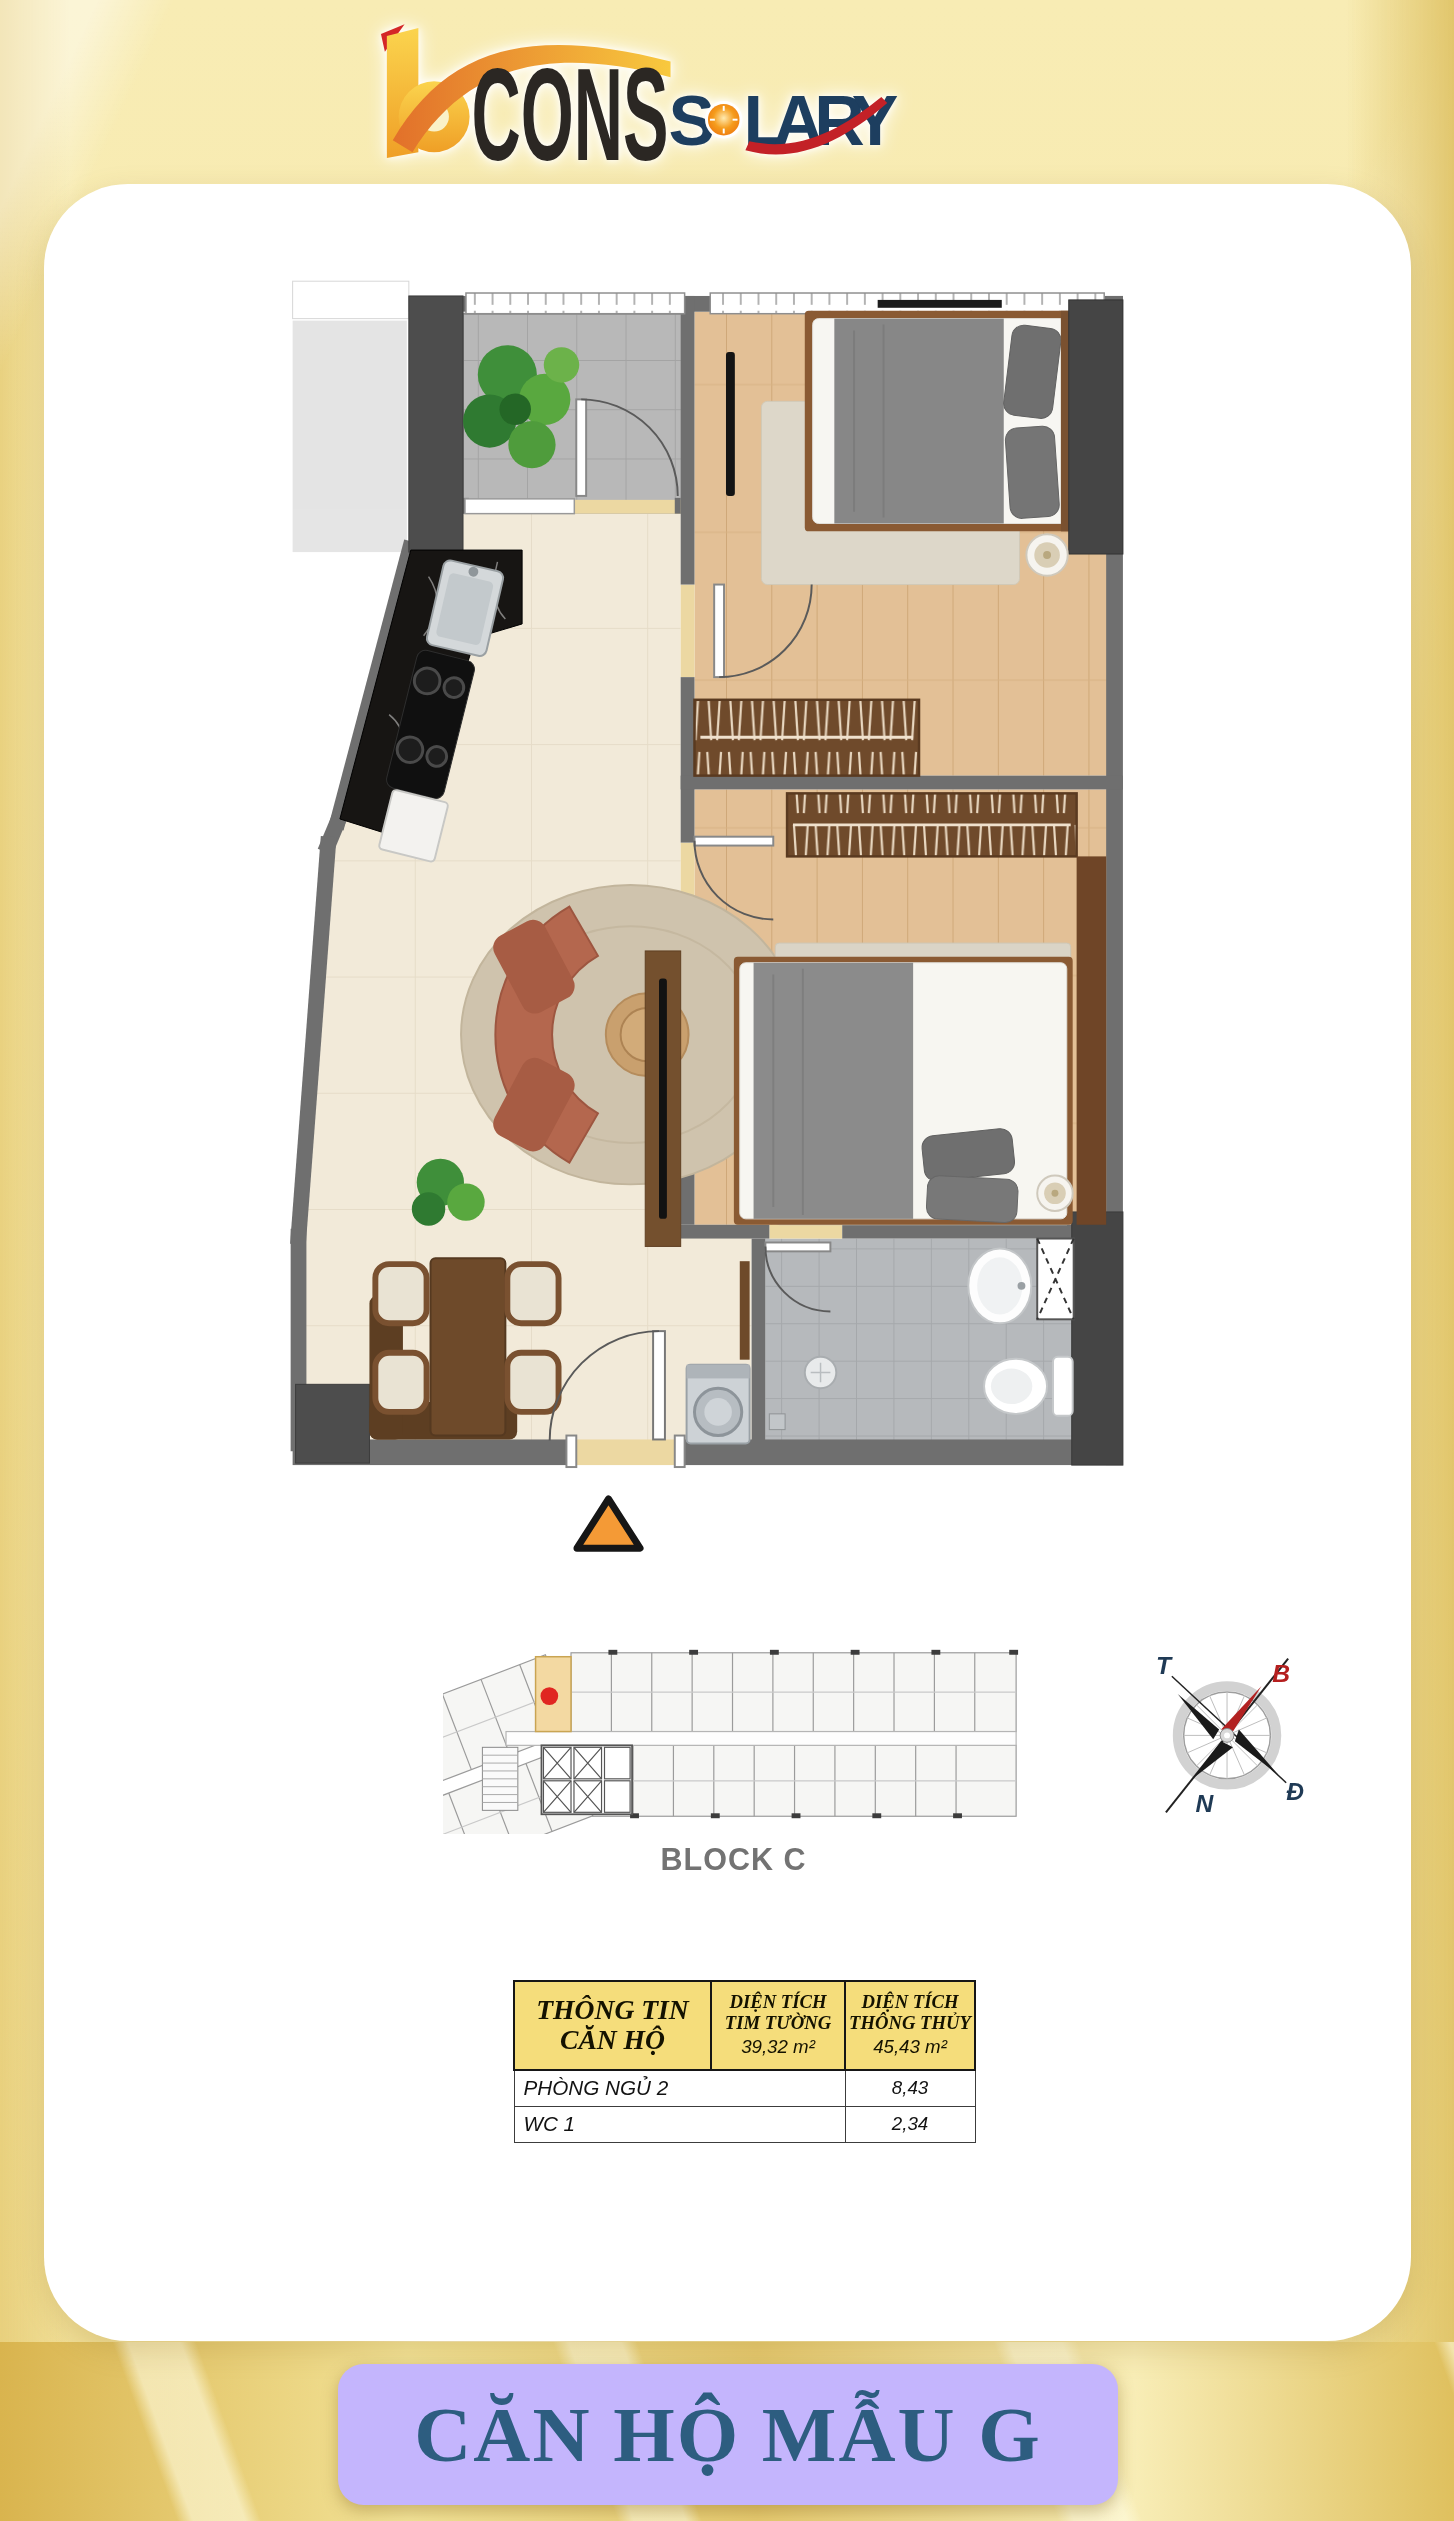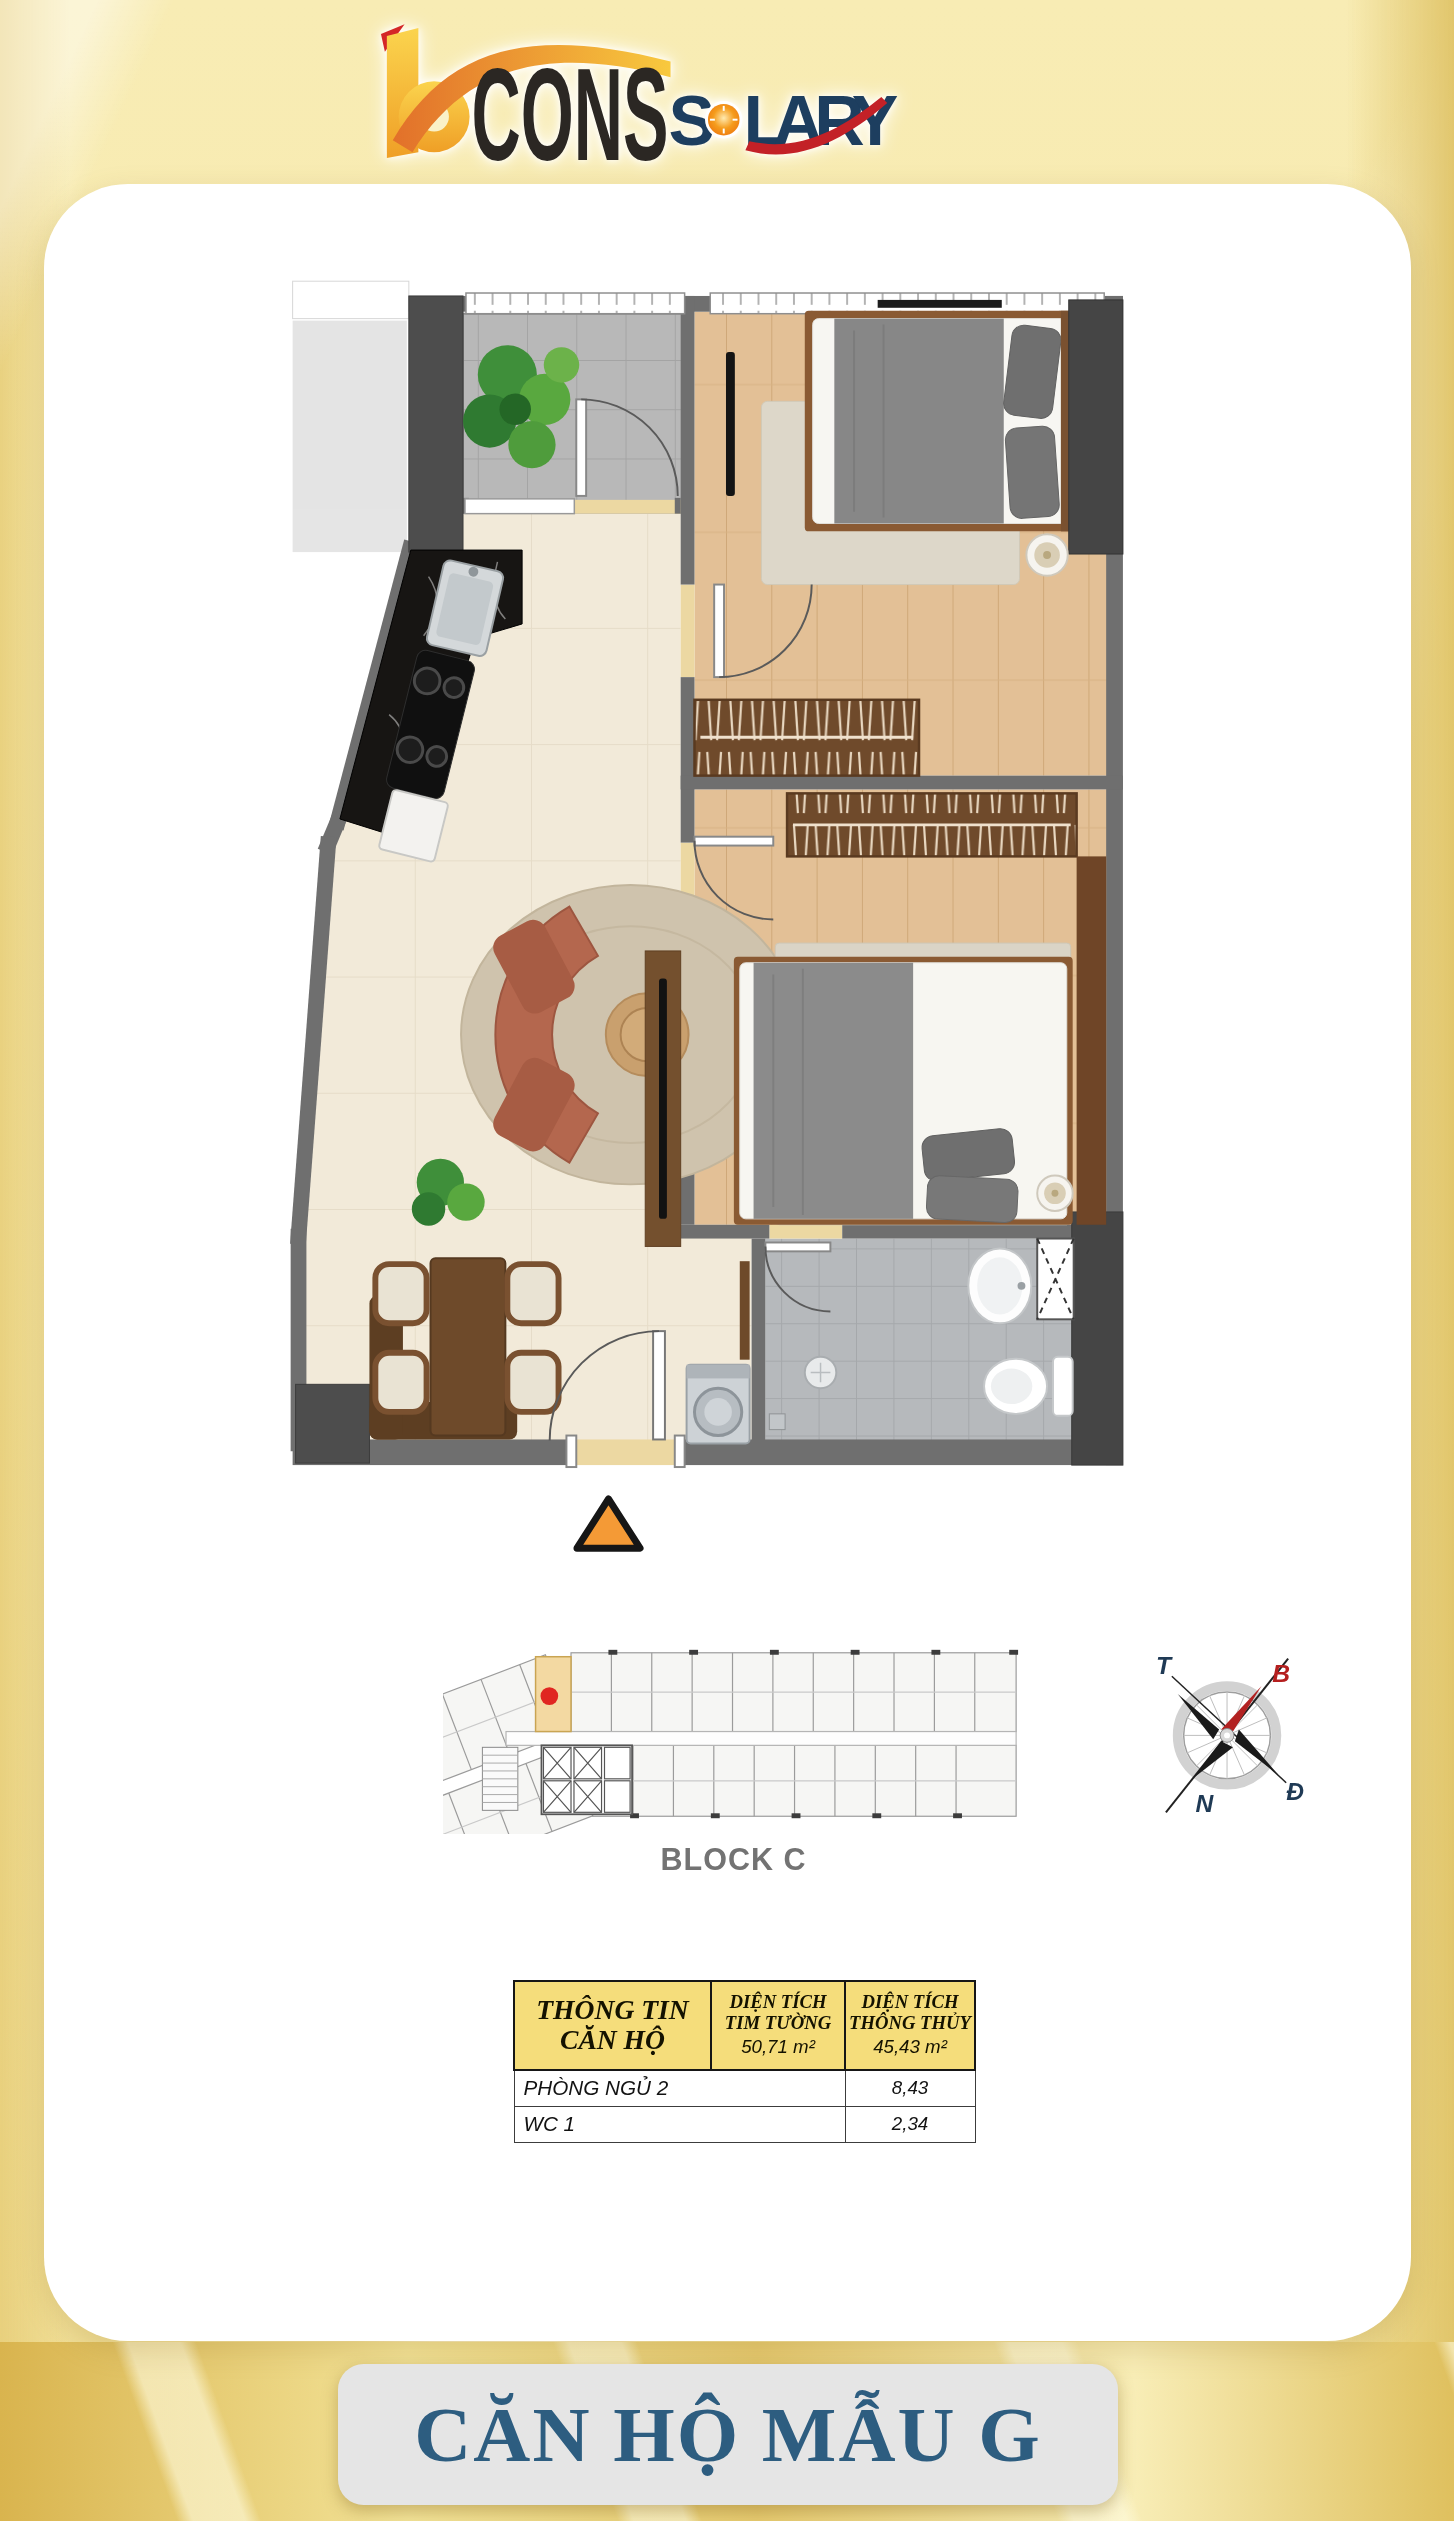--- a/index.html
+++ b/index.html
@@ -48,21 +48,21 @@
   .info-table td{
     border:1.8px solid #3c3c3c;font-size:20.7px;color:#121212;
     height:33px;padding:1px 0;
   }
   .info-table td.lbl{padding-left:8.9px;text-align:left;}
   .info-table td.num{text-align:center;font-size:18.7px;}
   .c1{width:197px;} .c2{width:134px;} .c3{width:130px;}
   
   .title-box{
     position:absolute;left:338px;top:2364px;width:780px;height:141px;
-    background:#e5e5e5;border-radius:25.6px;
+    background:#c4b5fd;border-radius:25.6px;
     box-shadow:0 5.9px 15.8px rgba(120,90,20,.35);
     display:flex;align-items:center;justify-content:center;
   }
   .title-box .title{
     font-family:"Liberation Serif", serif;font-weight:bold;
     font-size:79px;letter-spacing:2px;color:#2d5d80;white-space:nowrap;
   }
   .abs{position:absolute;}
 </style>
 </head>
@@ -445,21 +445,21 @@
       <col class="c2">
       <col class="c3">
     </colgroup>
   <thead>
     <tr>
       <th>
         <div class="t1">THÔNG TIN CĂN HỘ</div>
       </th>
       <th>
         <div class="t2">DIỆN TÍCH TIM TƯỜNG</div>
-        <div class="val">50,71 m²</div>
+        <div class="val">39,32 m²</div>
       </th>
       <th>
         <div class="t2">DIỆN TÍCH THÔNG THỦY</div>
         <div class="val">45,43 m²</div>
       </th>
     </tr>
   </thead>
   <tbody>
     <tr>
       <td class="lbl" colspan="2">PHÒNG NGỦ 2</td>

